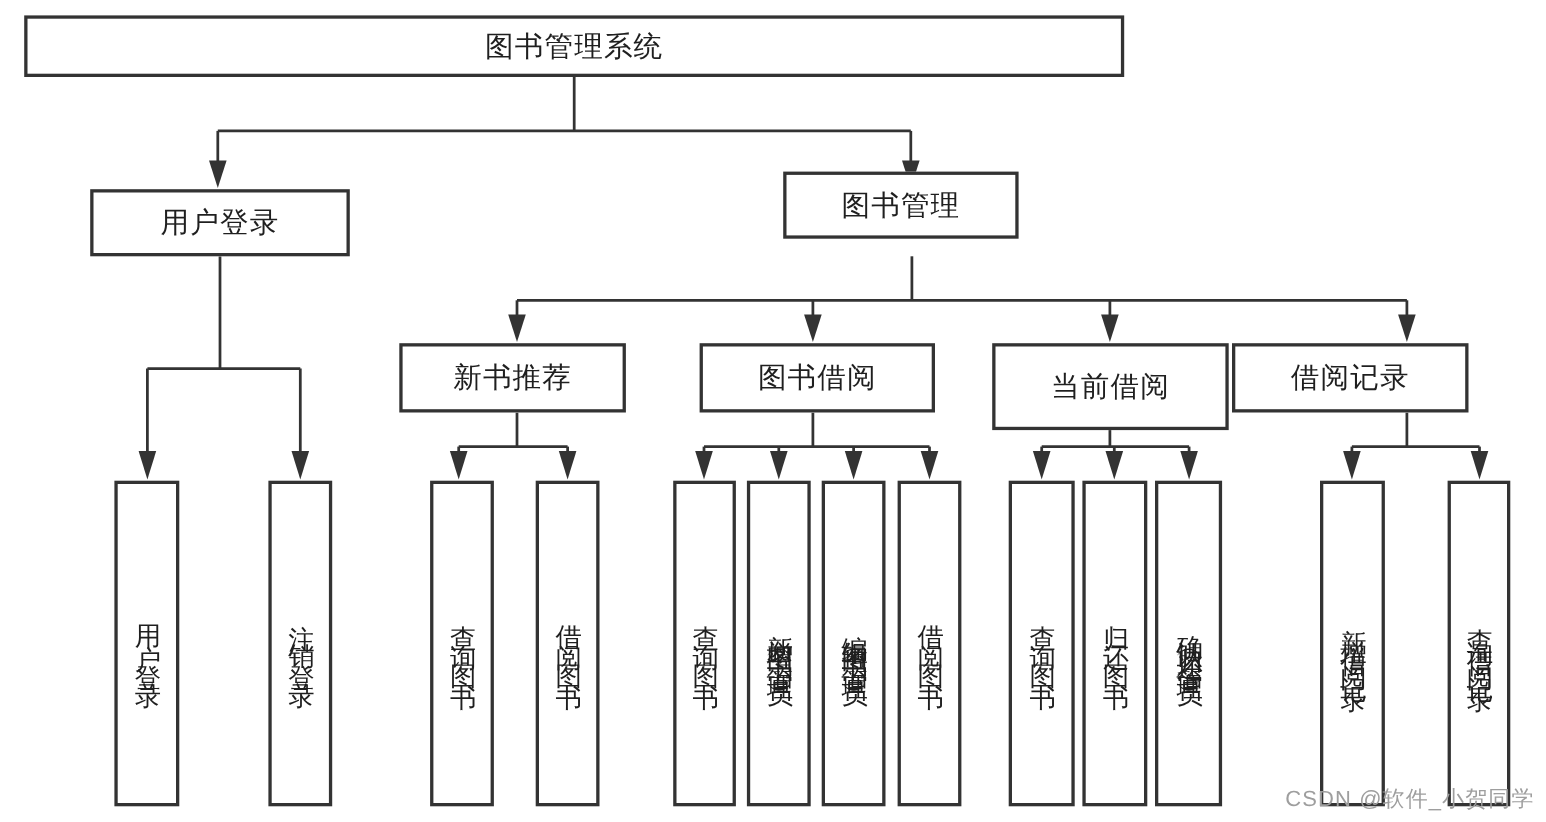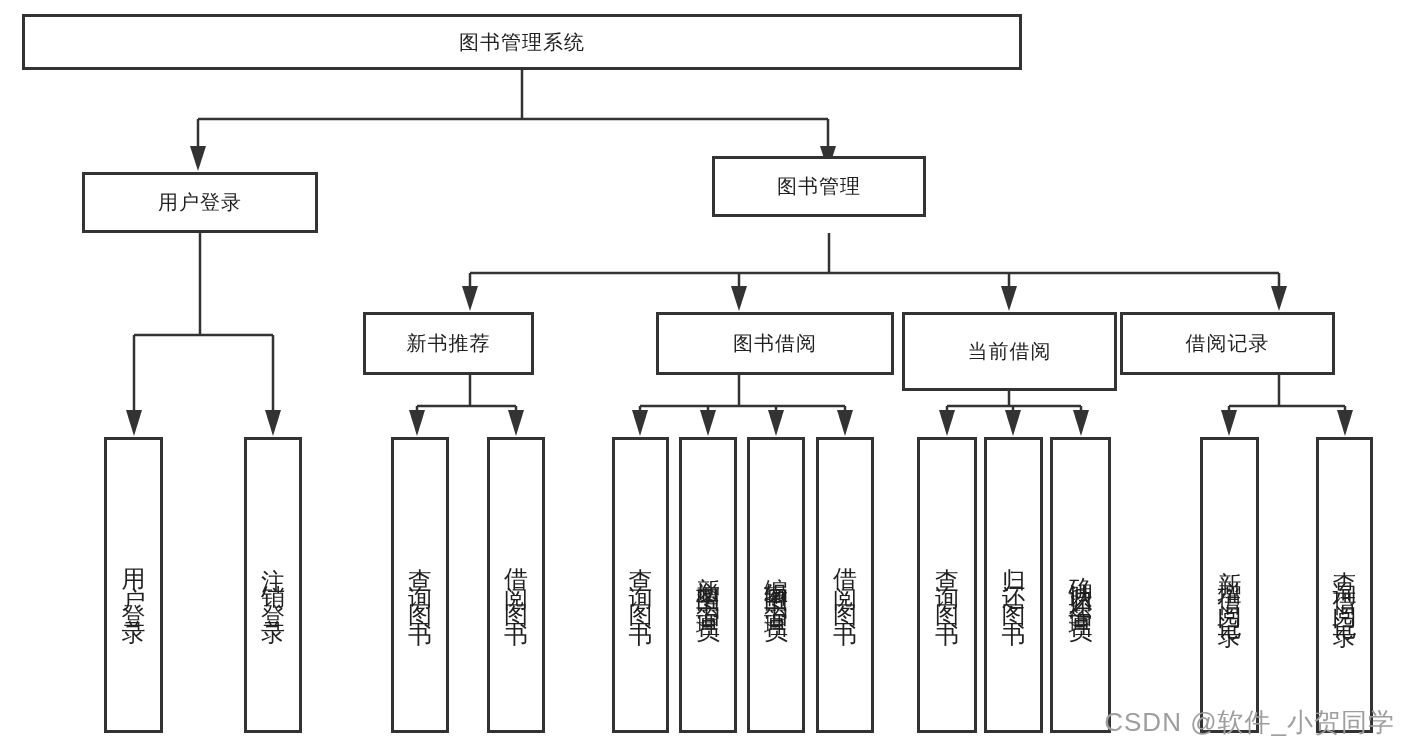--- a/index.html
+++ b/index.html
@@ -18,39 +18,39 @@
     box-sizing:border-box;
     background:#ffffff;
     border:3px solid #333333;
     display:flex;
     align-items:center;
     justify-content:center;
     color:#1f1f1f;
     z-index:2;
   }
   .node.h span{
-    font-size:20px;
+    font-size:26px;
     letter-spacing:1px;
     white-space:nowrap;
   }
   .node.v span{
     writing-mode:vertical-rl;
     text-orientation:mixed;
     font-size:24px;
     line-height:1;
   }
   .ls4{letter-spacing:18px;}
   .ls6{letter-spacing:11px;}
   .ls9{letter-spacing:6px;}
   .watermark{
     position:absolute;
     right:10px;
     bottom:7px;
     z-index:5;
-    font-size:26px;
+    font-size:20px;
     color:#9e9e9e;
     letter-spacing:1px;
     white-space:nowrap;
   }
 </style>
 </head>
 <body>
 
 <div class="stage">
 
@@ -134,24 +134,24 @@
     <span>图书管理系统</span>
   </div>
 
   <div class="node h" style="left:82px;top:172px;width:236px;height:61px">
     <span>用户登录</span>
   </div>
   <div class="node h" style="left:712px;top:156px;width:214px;height:61px">
     <span>图书管理</span>
   </div>
 
-  <div class="node h" style="left:363px;top:312px;width:171px;height:63px">
+  <div class="node h" style="left:363px;top:312px;width:206px;height:63px">
     <span>新书推荐</span>
   </div>
-  <div class="node h" style="left:656px;top:312px;width:238px;height:63px">
+  <div class="node h" style="left:636px;top:312px;width:214px;height:63px">
     <span>图书借阅</span>
   </div>
   <div class="node h" style="left:902px;top:312px;width:215px;height:79px">
     <span>当前借阅</span>
   </div>
   <div class="node h" style="left:1120px;top:312px;width:215px;height:63px">
     <span>借阅记录</span>
   </div>
 
   <div class="node v" style="left:104px;top:437px;width:59px;height:296px">

